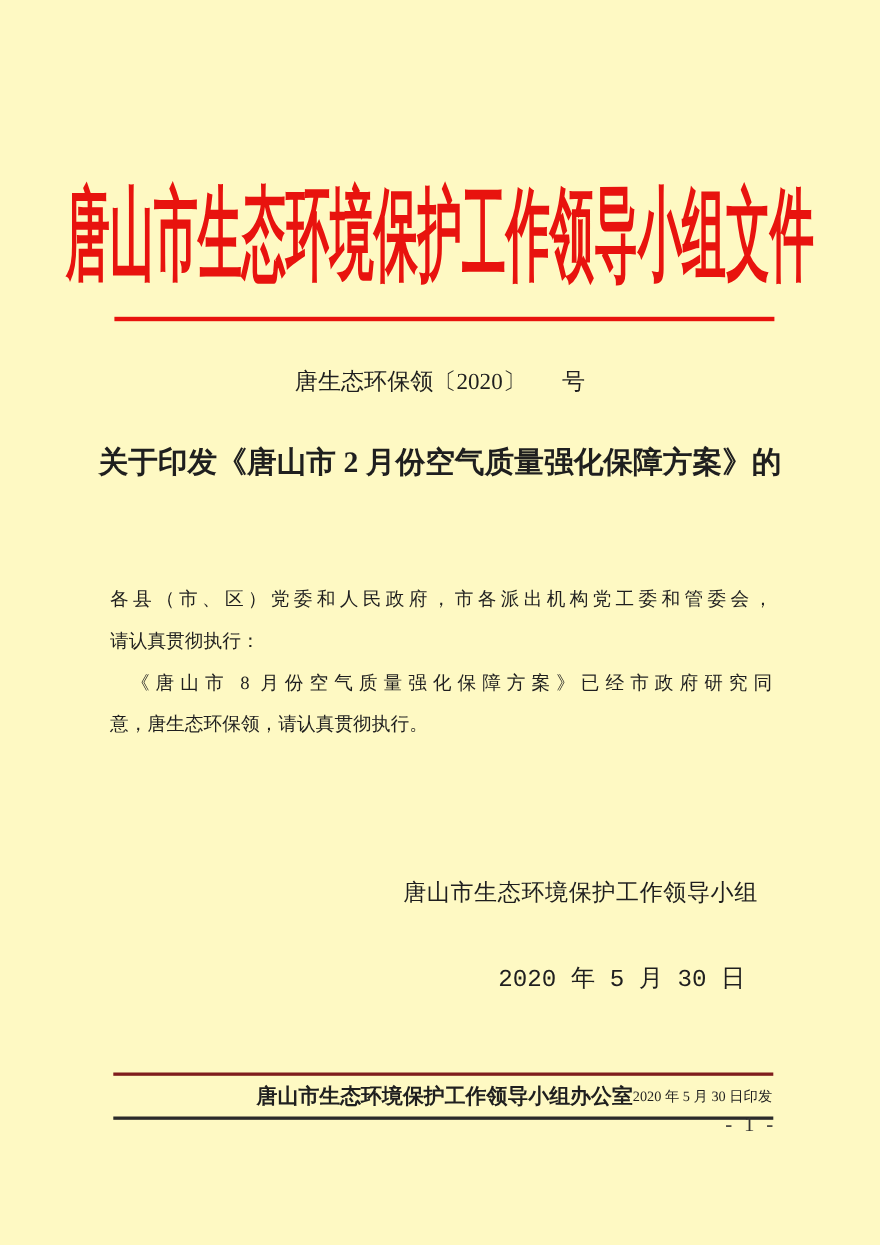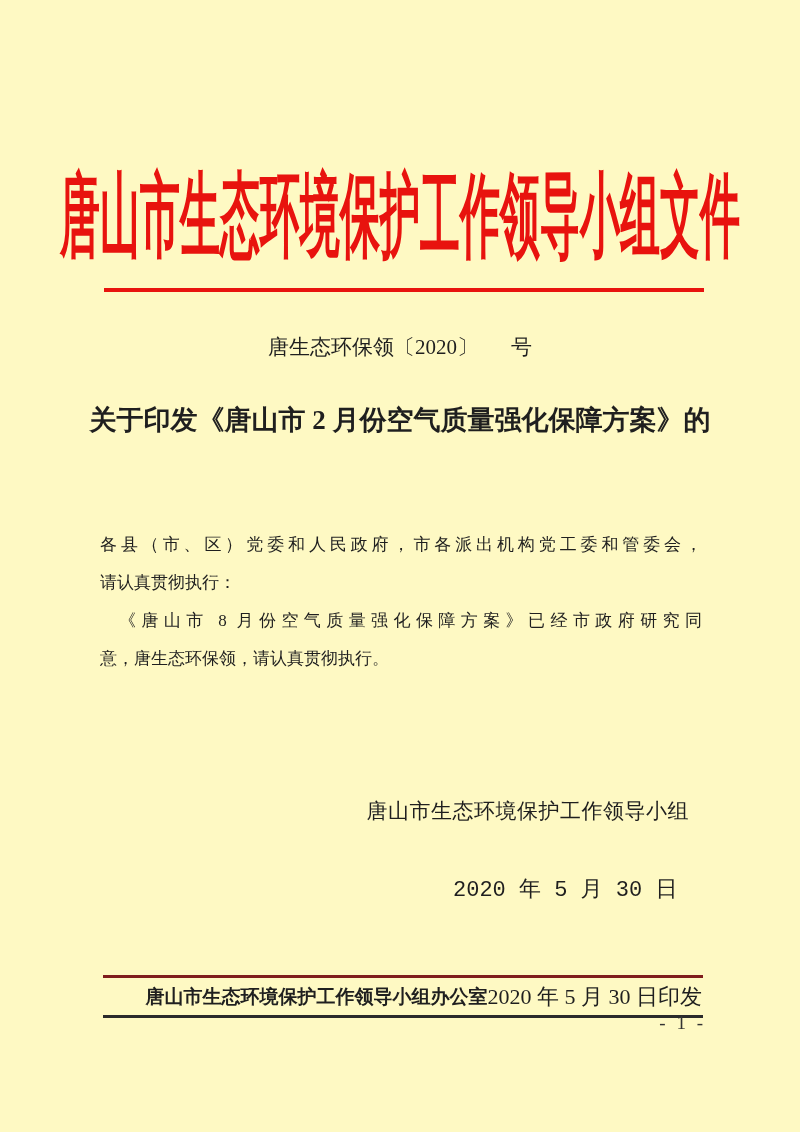--- a/index.html
+++ b/index.html
@@ -116,21 +116,21 @@
     justify-content: flex-end;
     padding: 0 0 0 12px;
     margin-top: 32px;
   }
   .issue-office {
     font-size: 19px;
     font-weight: bold;
     white-space: nowrap;
   }
   .issue-date {
-    font-size: 22px;
+    font-size: 13px;
     white-space: nowrap;
     font-family: "Liberation Serif", sans-serif;
     padding-right: 1px;
   }
   
   .page-number {
     position: absolute;
     top: 1012px;
     right: 97px;
     font-size: 19px;

